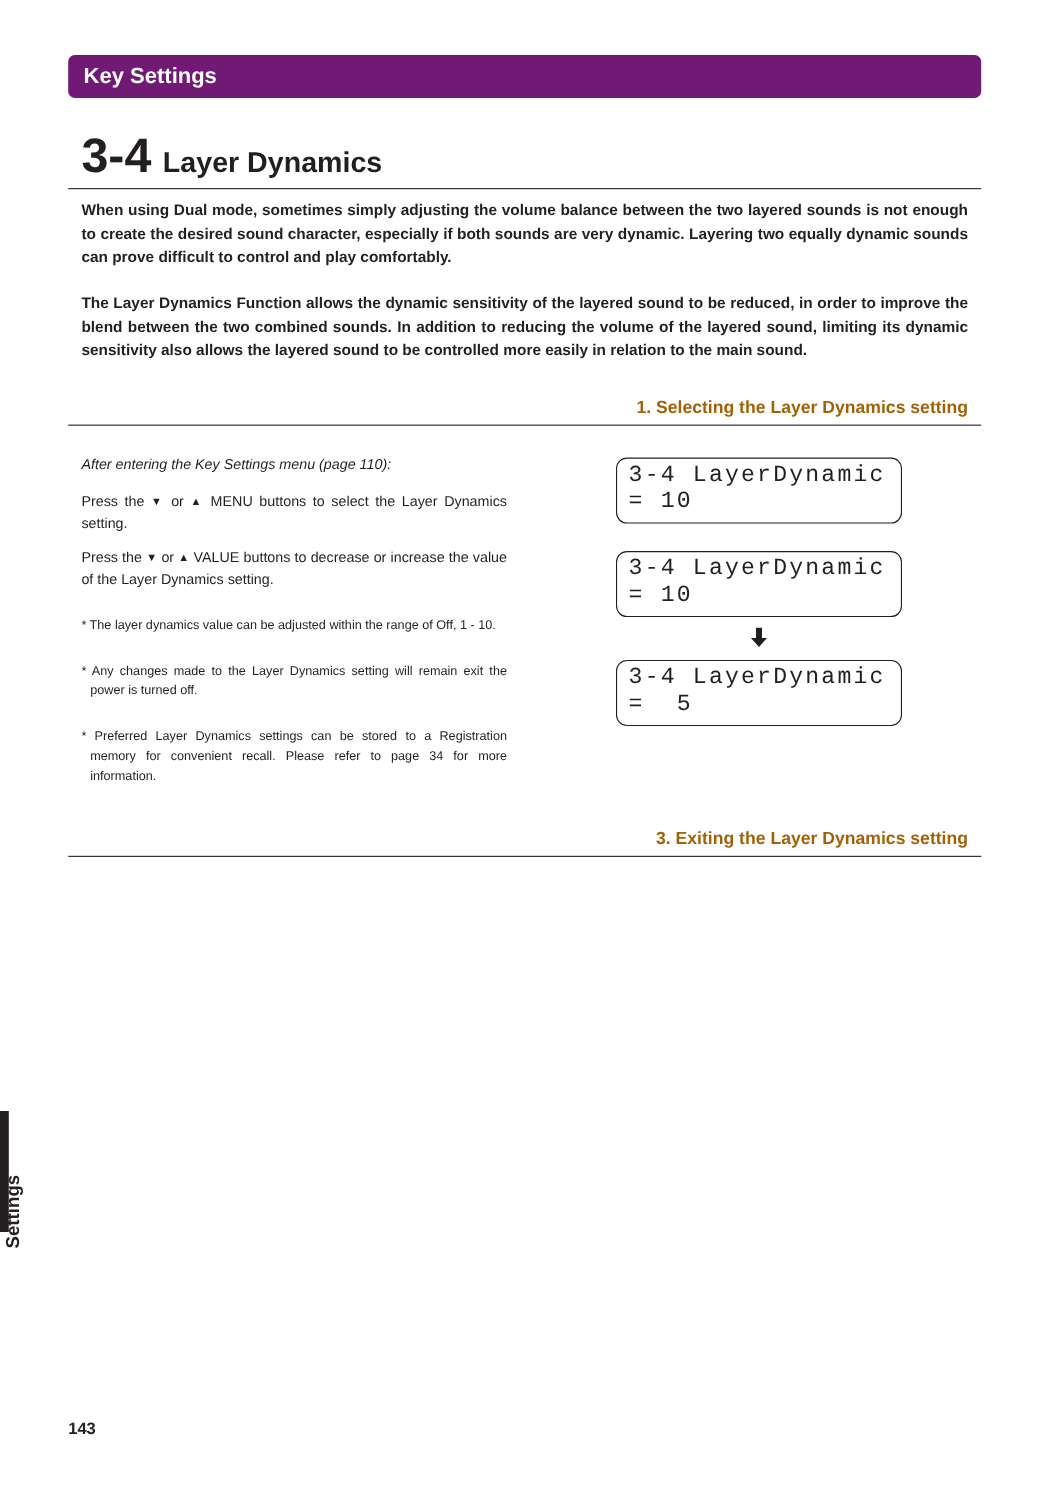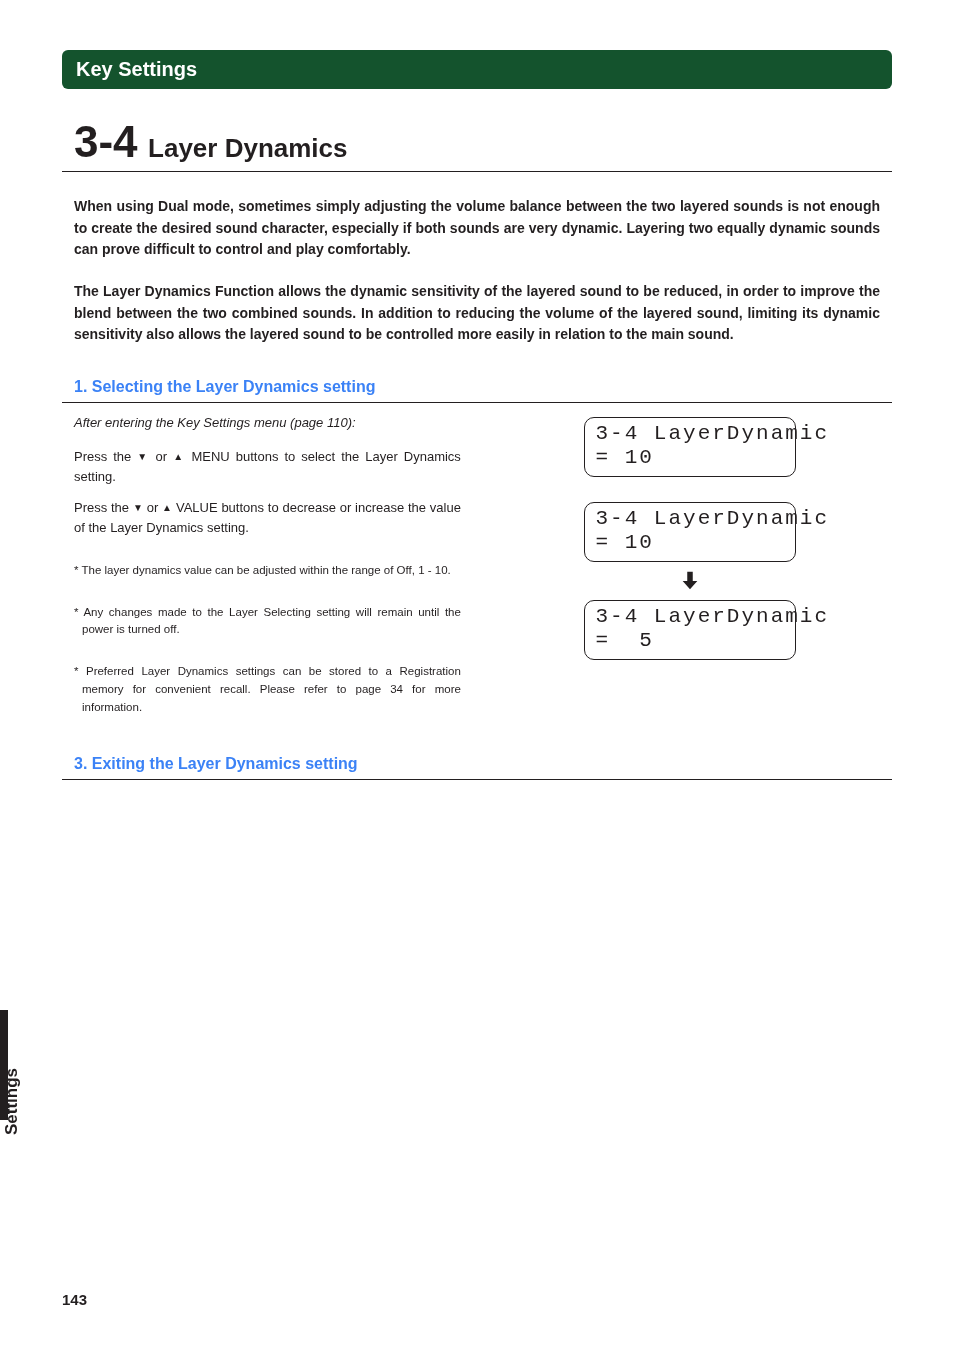--- a/index.html
+++ b/index.html
@@ -6,21 +6,21 @@
   body {
     font-family: "Myriad Pro", "Segoe UI", Arial, sans-serif;
     background: #fff;
     width: 954px;
     height: 1350px;
     position: relative;
     color: #231f20;
   }
   .page { padding: 50px 62px 0 62px; }
   .header-bar {
-    background: #14532d;
+    background: #701a75;
     color: #fff;
     padding: 8px 14px;
     border-radius: 6px;
     font-size: 20px;
     font-weight: 600;
     margin-bottom: 28px;
   }
   .section-num {
     font-size: 44px;
     font-weight: 600;
@@ -28,38 +28,39 @@
   }
   .section-title {
     font-size: 26px;
     font-weight: 600;
     display: inline;
     margin-left: 6px;
   }
   .title-row {
     border-bottom: 1.5px solid #231f20;
     padding: 0 12px 4px 12px;
-    margin-bottom: 24px;
+    margin-bottom: 8px;
   }
   .intro {
     font-size: 14px;
     font-weight: 600;
     line-height: 1.55;
     padding: 0 12px;
     margin-bottom: 20px;
     text-align: justify;
   }
   .subhead {
     font-size: 16px;
     font-weight: 700;
-    color: #3b82f6;
+    color: #a16207;
     padding: 0 12px 6px 12px;
     border-bottom: 1px solid #231f20;
     margin-top: 32px;
-    margin-bottom: 10px;
+    margin-bottom: 25px;
+    text-align: right;
   }
   .twocol {
     display: flex;
     padding: 0 12px;
     gap: 40px;
   }
   .leftcol {
     flex: 0 0 48%;
     font-size: 13px;
     line-height: 1.55;
@@ -70,21 +71,21 @@
   .leftcol .footnote { font-size: 11.5px; margin-bottom: 6px; text-indent: -8px; padding-left: 8px; margin-top: 24px; }
   .rightcol { flex: 1; display:flex; flex-direction:column; align-items:center; padding-top:4px;}
   .lcd {
     border: 1.5px solid #231f20;
     border-radius: 10px;
     padding: 4px 10px 6px 10px;
     font-family: "Courier New", monospace;
     font-size: 21px;
     letter-spacing: 2px;
     line-height: 1.15;
-    width: 212px;
+    width: 260px;
     white-space: pre;
   }
   .arrow-down {
     margin: 6px 0 4px 0;
   }
   .arrow-down svg { width: 22px; height: 24px; }
   .side-tab {
     position: absolute;
     left: 22px;
     bottom: 215px;
@@ -141,21 +142,21 @@
 = 10</div>
     </div>
   </div>
 
   <div class="twocol">
     <div class="leftcol">
       <p>
         <span>Press the </span><span class="tri">▼</span><span> or </span><span class="tri">▲</span><span> VALUE buttons to decrease or increase the value of the Layer Dynamics setting.</span>
       </p>
       <p class="footnote">* The layer dynamics value can be adjusted within the range of Off, 1 - 10.</p>
-      <p class="footnote">* Any changes made to the Layer Selecting setting will remain until the power is turned off.</p>
+      <p class="footnote">* Any changes made to the Layer Dynamics setting will remain exit the power is turned off.</p>
       <p class="footnote">* Preferred Layer Dynamics settings can be stored to a Registration memory for convenient recall.  Please refer to page 34 for more information.</p>
     </div>
     <div class="rightcol">
       <div class="lcd">3-4 LayerDynamic
 = 10</div>
       <div class="arrow-down">
         <svg viewBox="0 0 24 24">
             <path d="M9 3 h6 v10 h5 L12 22 L4 13 h5 Z" fill="#231f20"></path>
           </svg>
       </div>

